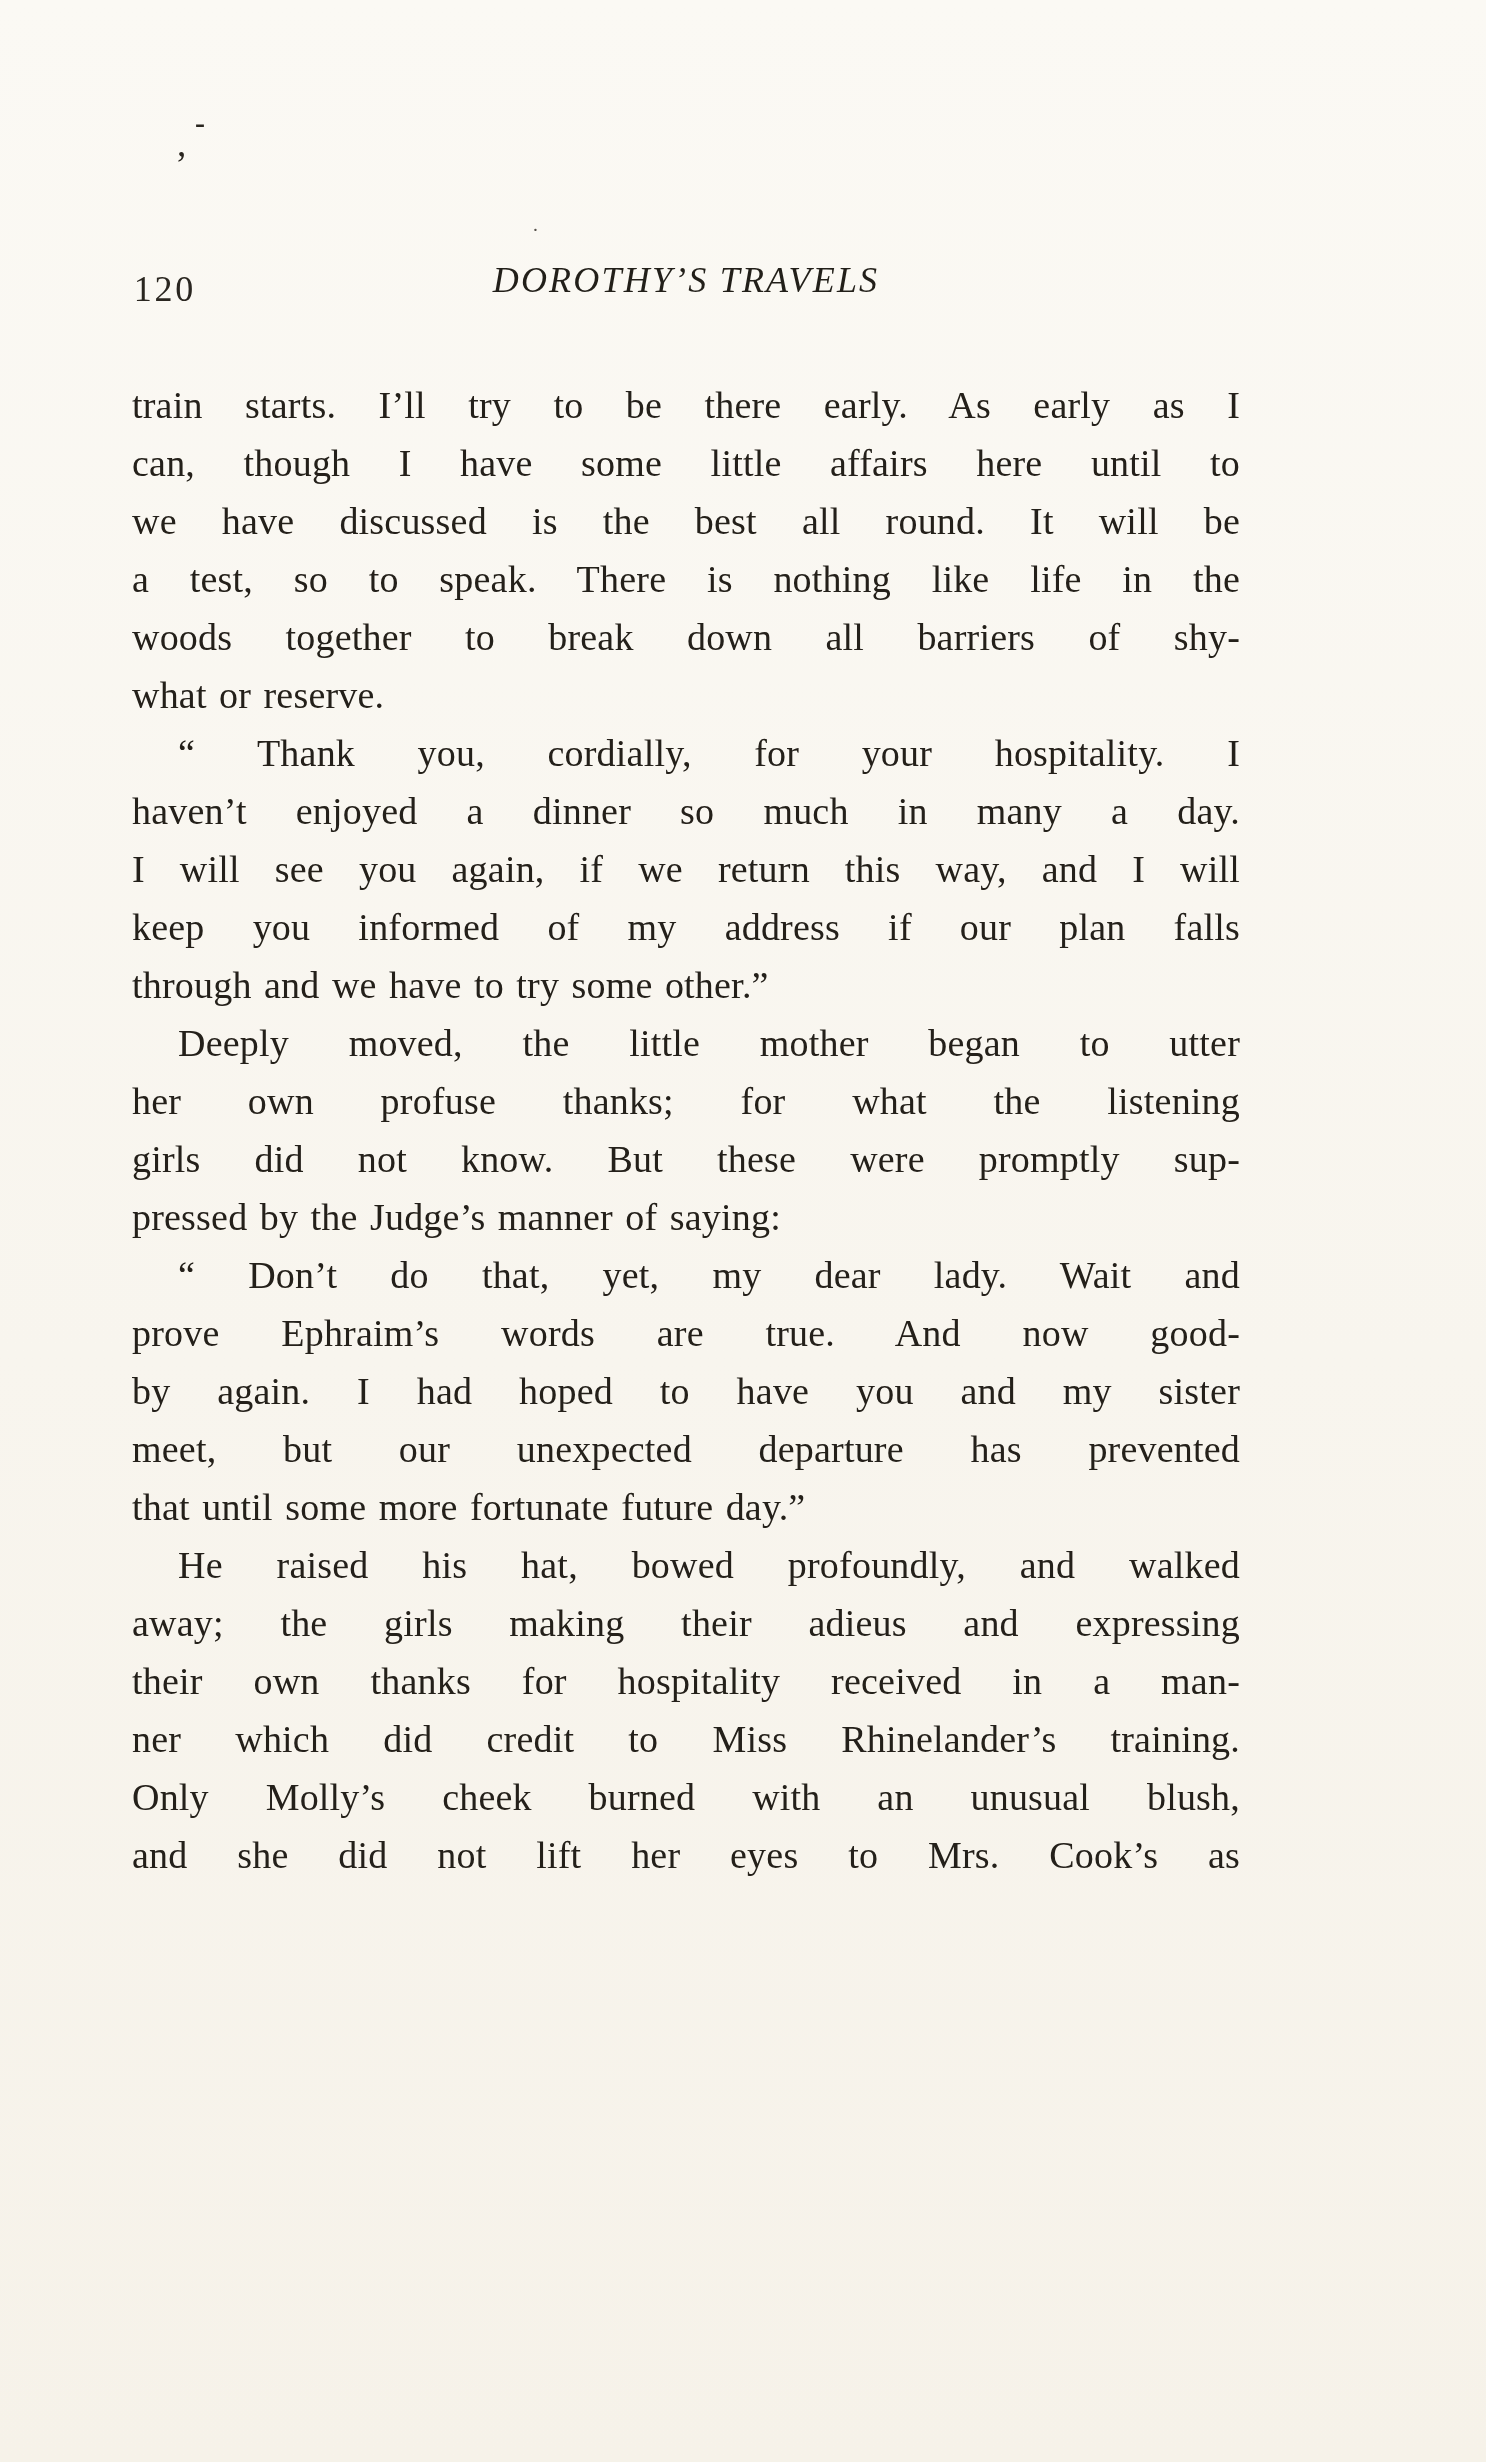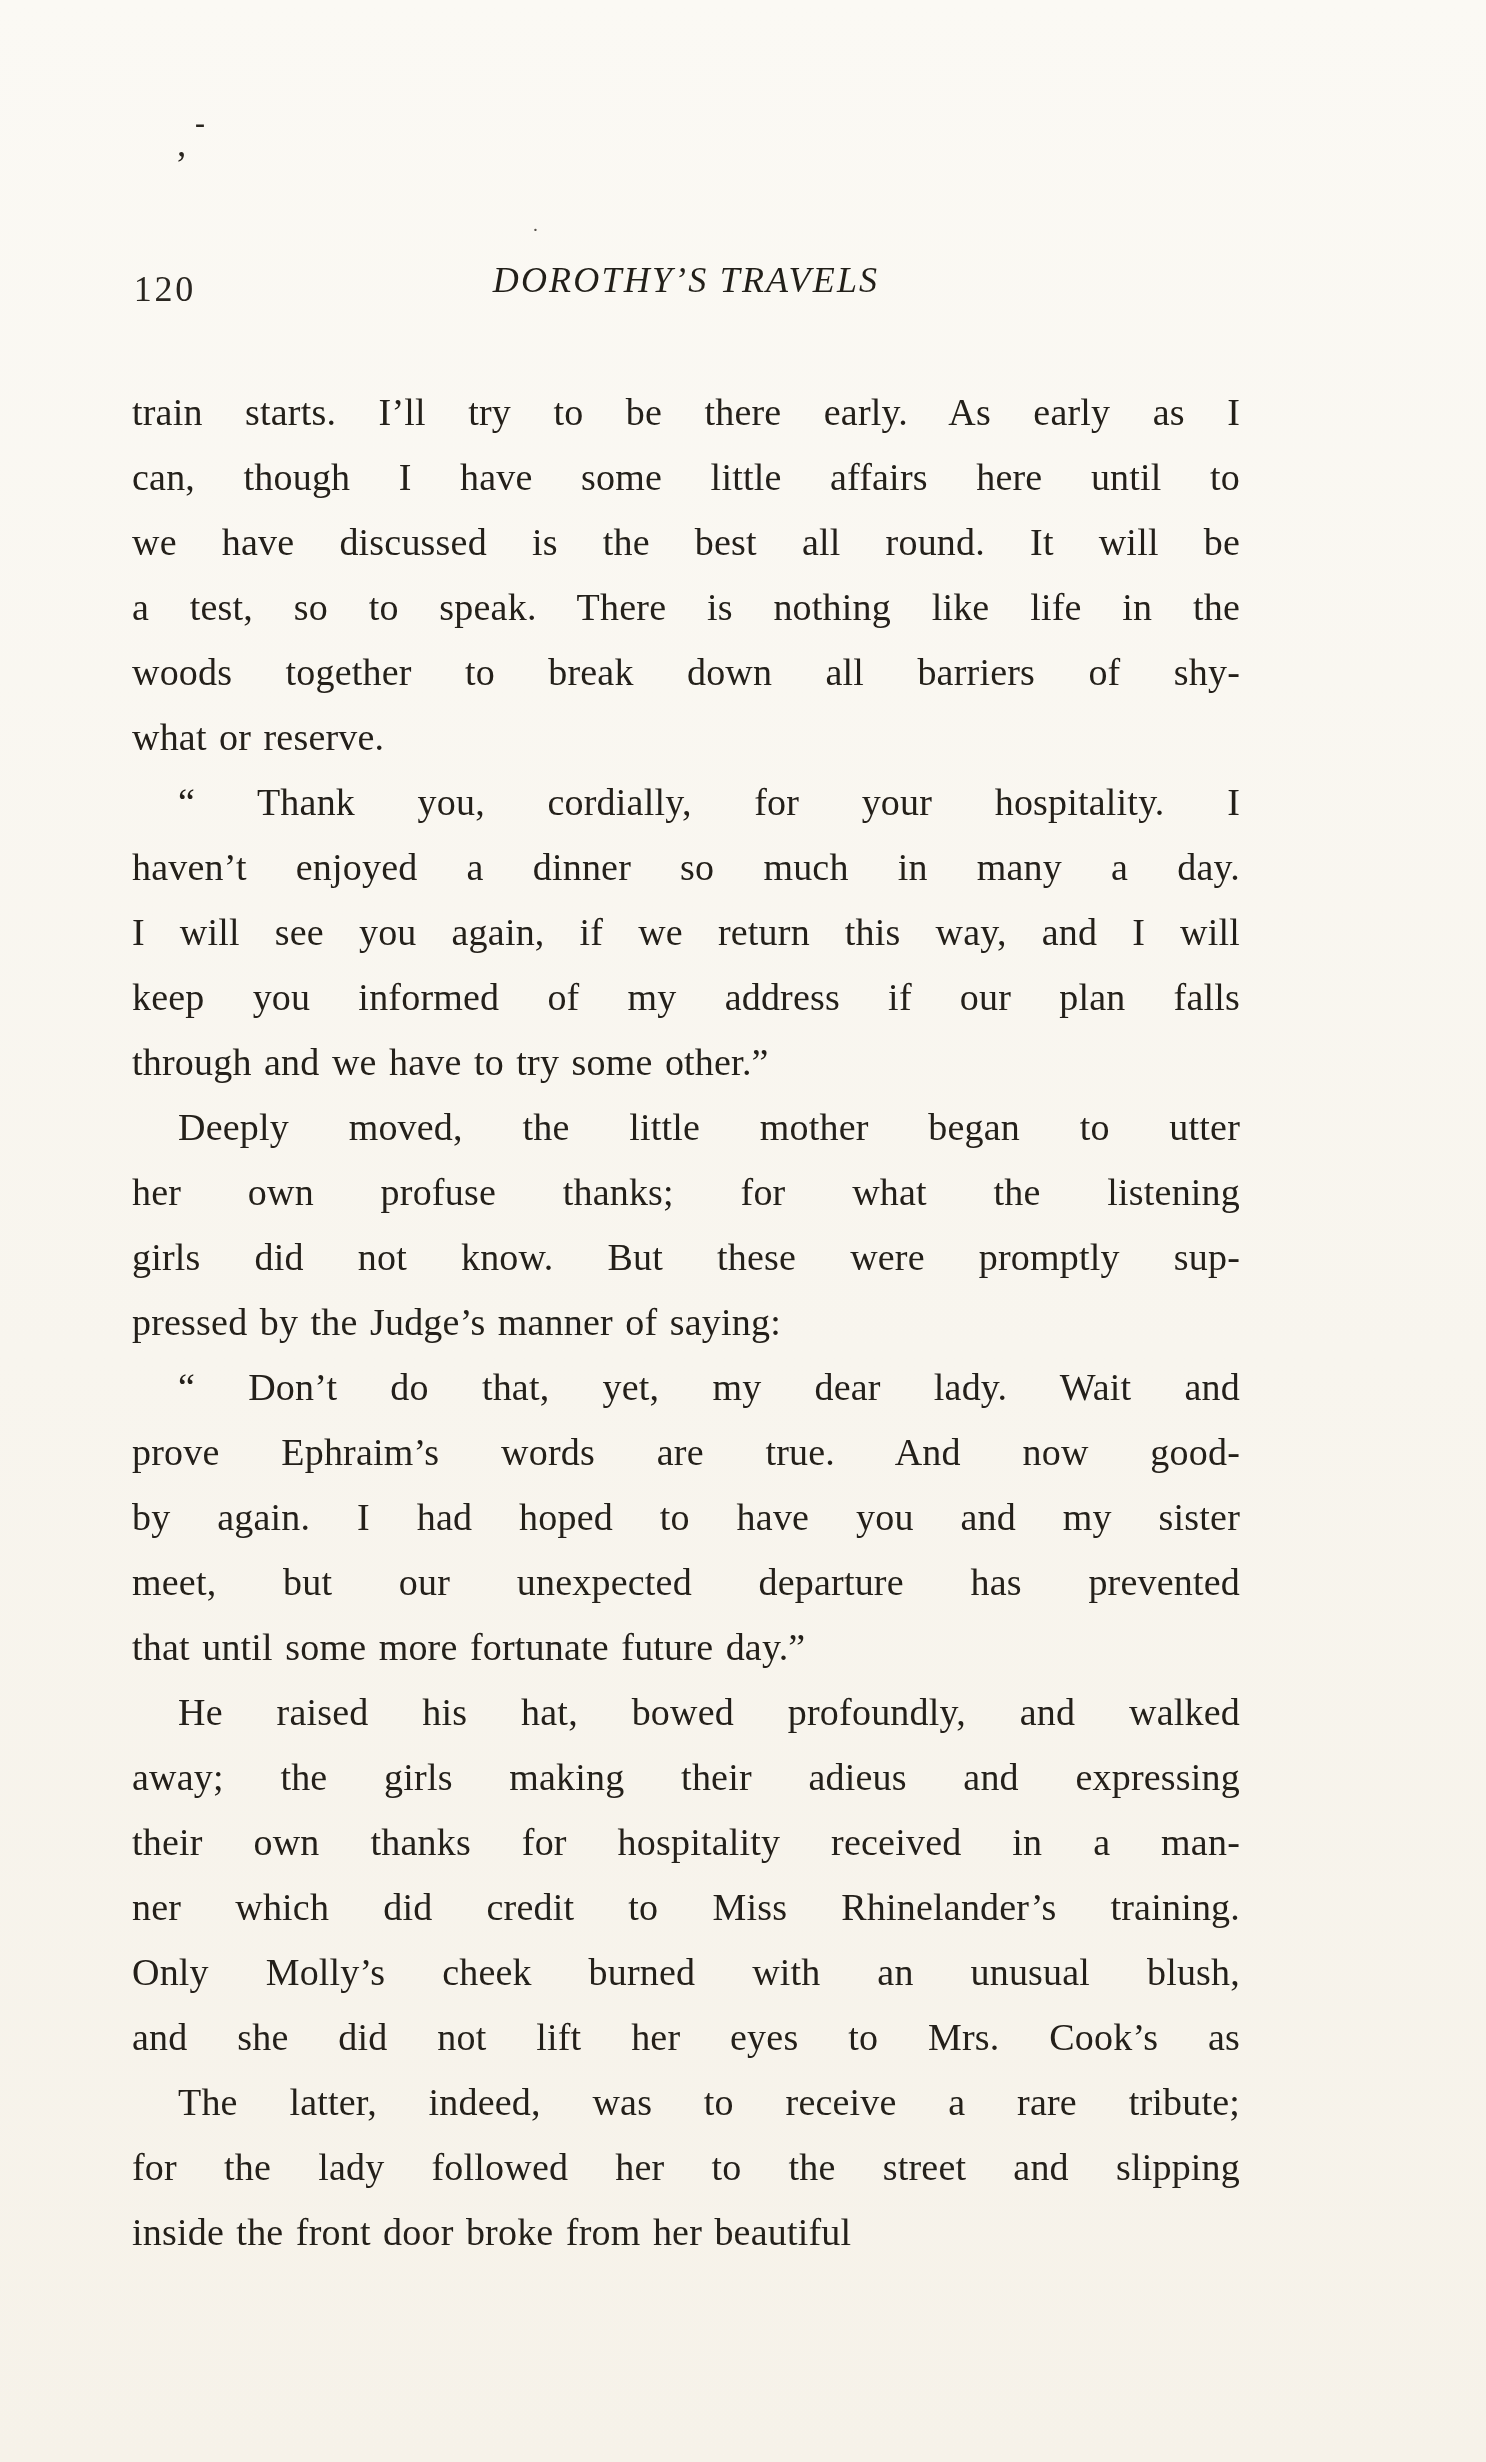--- a/index.html
+++ b/index.html
@@ -61,21 +61,20 @@
     font-size: 38px;
     line-height: 58px;
     word-spacing: 2.7px;
     letter-spacing: 0.2px;
   }
   .paragraph { margin: 0; }
   .line {
     text-align: justify;
     text-align-last: justify;
     white-space: normal;
-    margin-top: 7px;
   }
   .line.last {
     text-align: left;
     text-align-last: left;
   }
   .line.indent {
     text-indent: 46px;
   }
 </style>
 </head>
@@ -122,21 +121,16 @@
         <div class="line last">that until some more fortunate future day.”</div>
       </div>
       <div class="paragraph">
         <div class="line indent">He raised his hat, bowed profoundly, and walked</div>
         <div class="line">away; the girls making their adieus and expressing</div>
         <div class="line">their own thanks for hospitality received in a man-</div>
         <div class="line">ner which did credit to Miss Rhinelander’s training.</div>
         <div class="line">Only Molly’s cheek burned with an unusual blush,</div>
         <div class="line">and she did not lift her eyes to Mrs. Cook’s as</div>
       </div>
-      <div class="paragraph">
-        <div class="line indent">The latter, indeed, was to receive a rare tribute;</div>
-        <div class="line">for the lady followed her to the street and slipping</div>
-        <div class="line last">inside the front door broke from her beautiful</div>
-      </div>
     </div>
 
 </div>
 
 
 </body></html>

